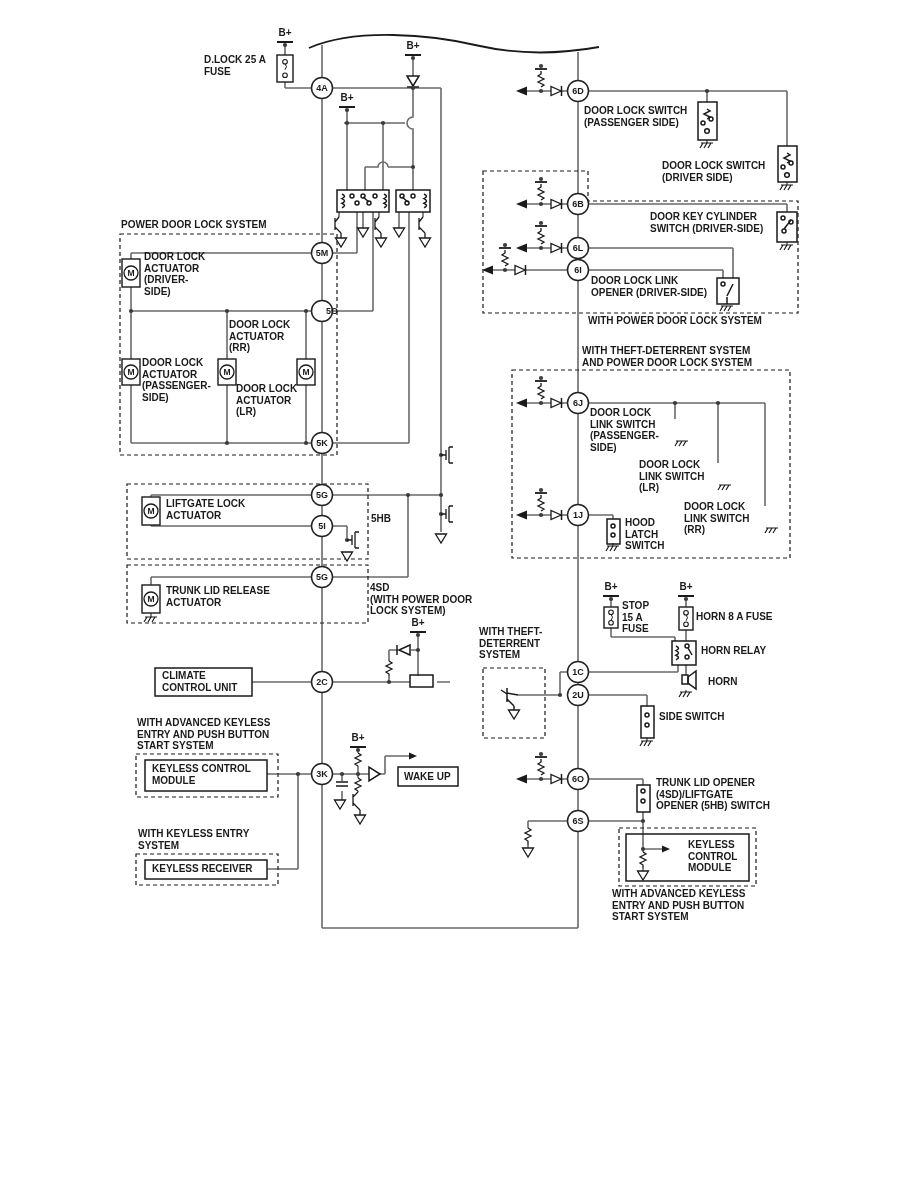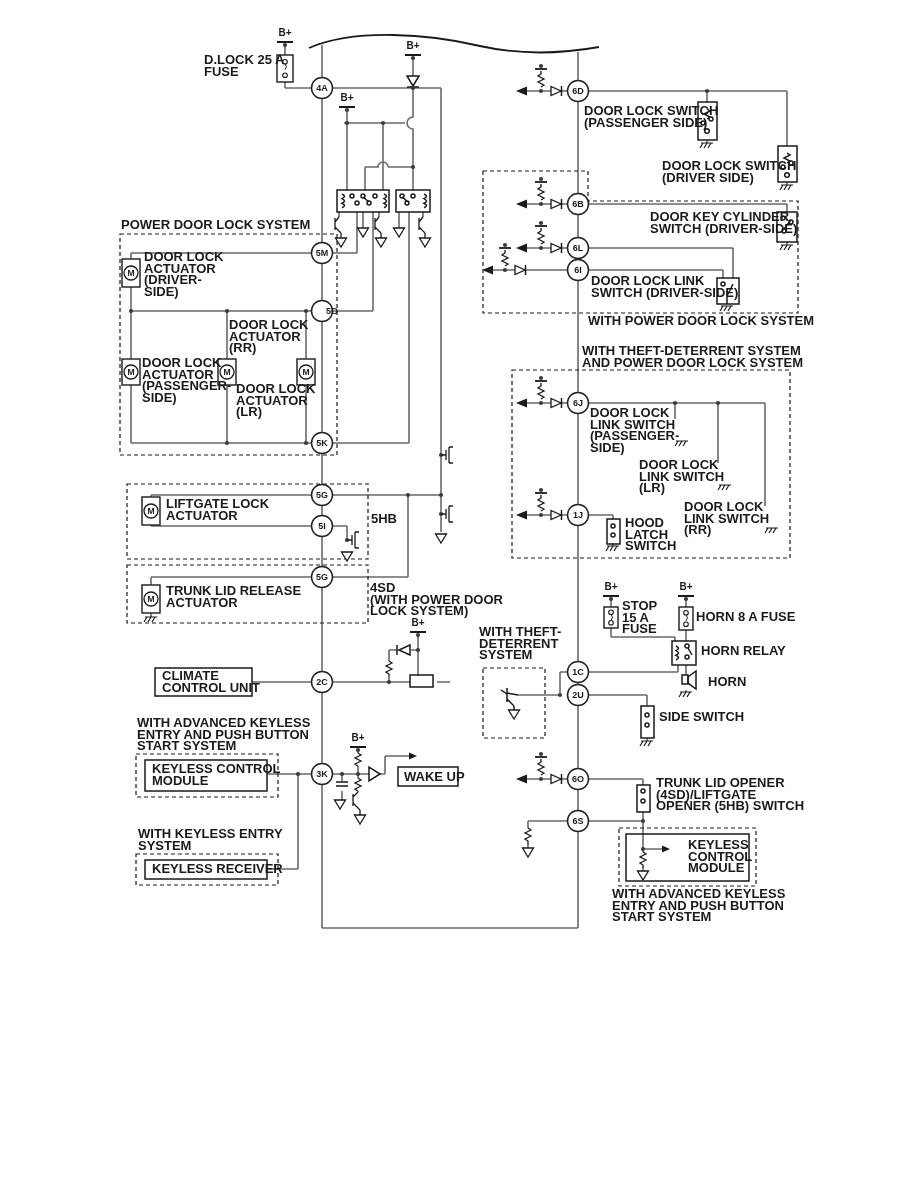--- a/index.html
+++ b/index.html
@@ -1,19 +1,19 @@
 <!DOCTYPE html>
 <html><head>
 <meta charset="utf-8">
 <style>
   html,body{margin:0;padding:0;background:#fff;}
   #page{position:relative;width:918px;height:1188px;background:#fff;overflow:hidden;
         font-family:"Liberation Sans",sans-serif;color:#1a1a1a;}
   svg{position:absolute;left:0;top:0;}
-  .lbl{position:absolute;font-size:13px;line-height:11.5px;white-space:pre-line;
+  .lbl{position:absolute;font-size:10px;line-height:11.5px;white-space:pre-line;
        letter-spacing:0;color:#1a1a1a;font-weight:600;}
   .bp{position:absolute;font-size:10px;font-weight:700;width:20px;text-align:center;}
   .cn{position:absolute;width:22px;text-align:center;font-size:9px;font-weight:700;}
   .boxlbl{font-weight:600;}
 </style>
 </head>
 <body>
 
 <div id="page">
 
@@ -362,21 +362,21 @@
 SYSTEM</div>
 <div class="lbl boxlbl" style="left:152px;top:863px">KEYLESS RECEIVER</div>
 
 <div class="lbl" style="left:584px;top:105px">DOOR LOCK SWITCH
 (PASSENGER SIDE)</div>
 <div class="lbl" style="left:662px;top:160px">DOOR LOCK SWITCH
 (DRIVER SIDE)</div>
 <div class="lbl" style="left:650px;top:211px">DOOR KEY CYLINDER
 SWITCH (DRIVER-SIDE)</div>
 <div class="lbl" style="left:591px;top:275px">DOOR LOCK LINK
-SWITCH (DRIVER-SIDE)</div>
+OPENER (DRIVER-SIDE)</div>
 <div class="lbl" style="left:588px;top:315px">WITH POWER DOOR LOCK SYSTEM</div>
 <div class="lbl" style="left:582px;top:345px">WITH THEFT-DETERRENT SYSTEM
 AND POWER DOOR LOCK SYSTEM</div>
 <div class="lbl" style="left:590px;top:407px">DOOR LOCK
 LINK SWITCH
 (PASSENGER-
 SIDE)</div>
 <div class="lbl" style="left:639px;top:459px">DOOR LOCK
 LINK SWITCH
 (LR)</div>

